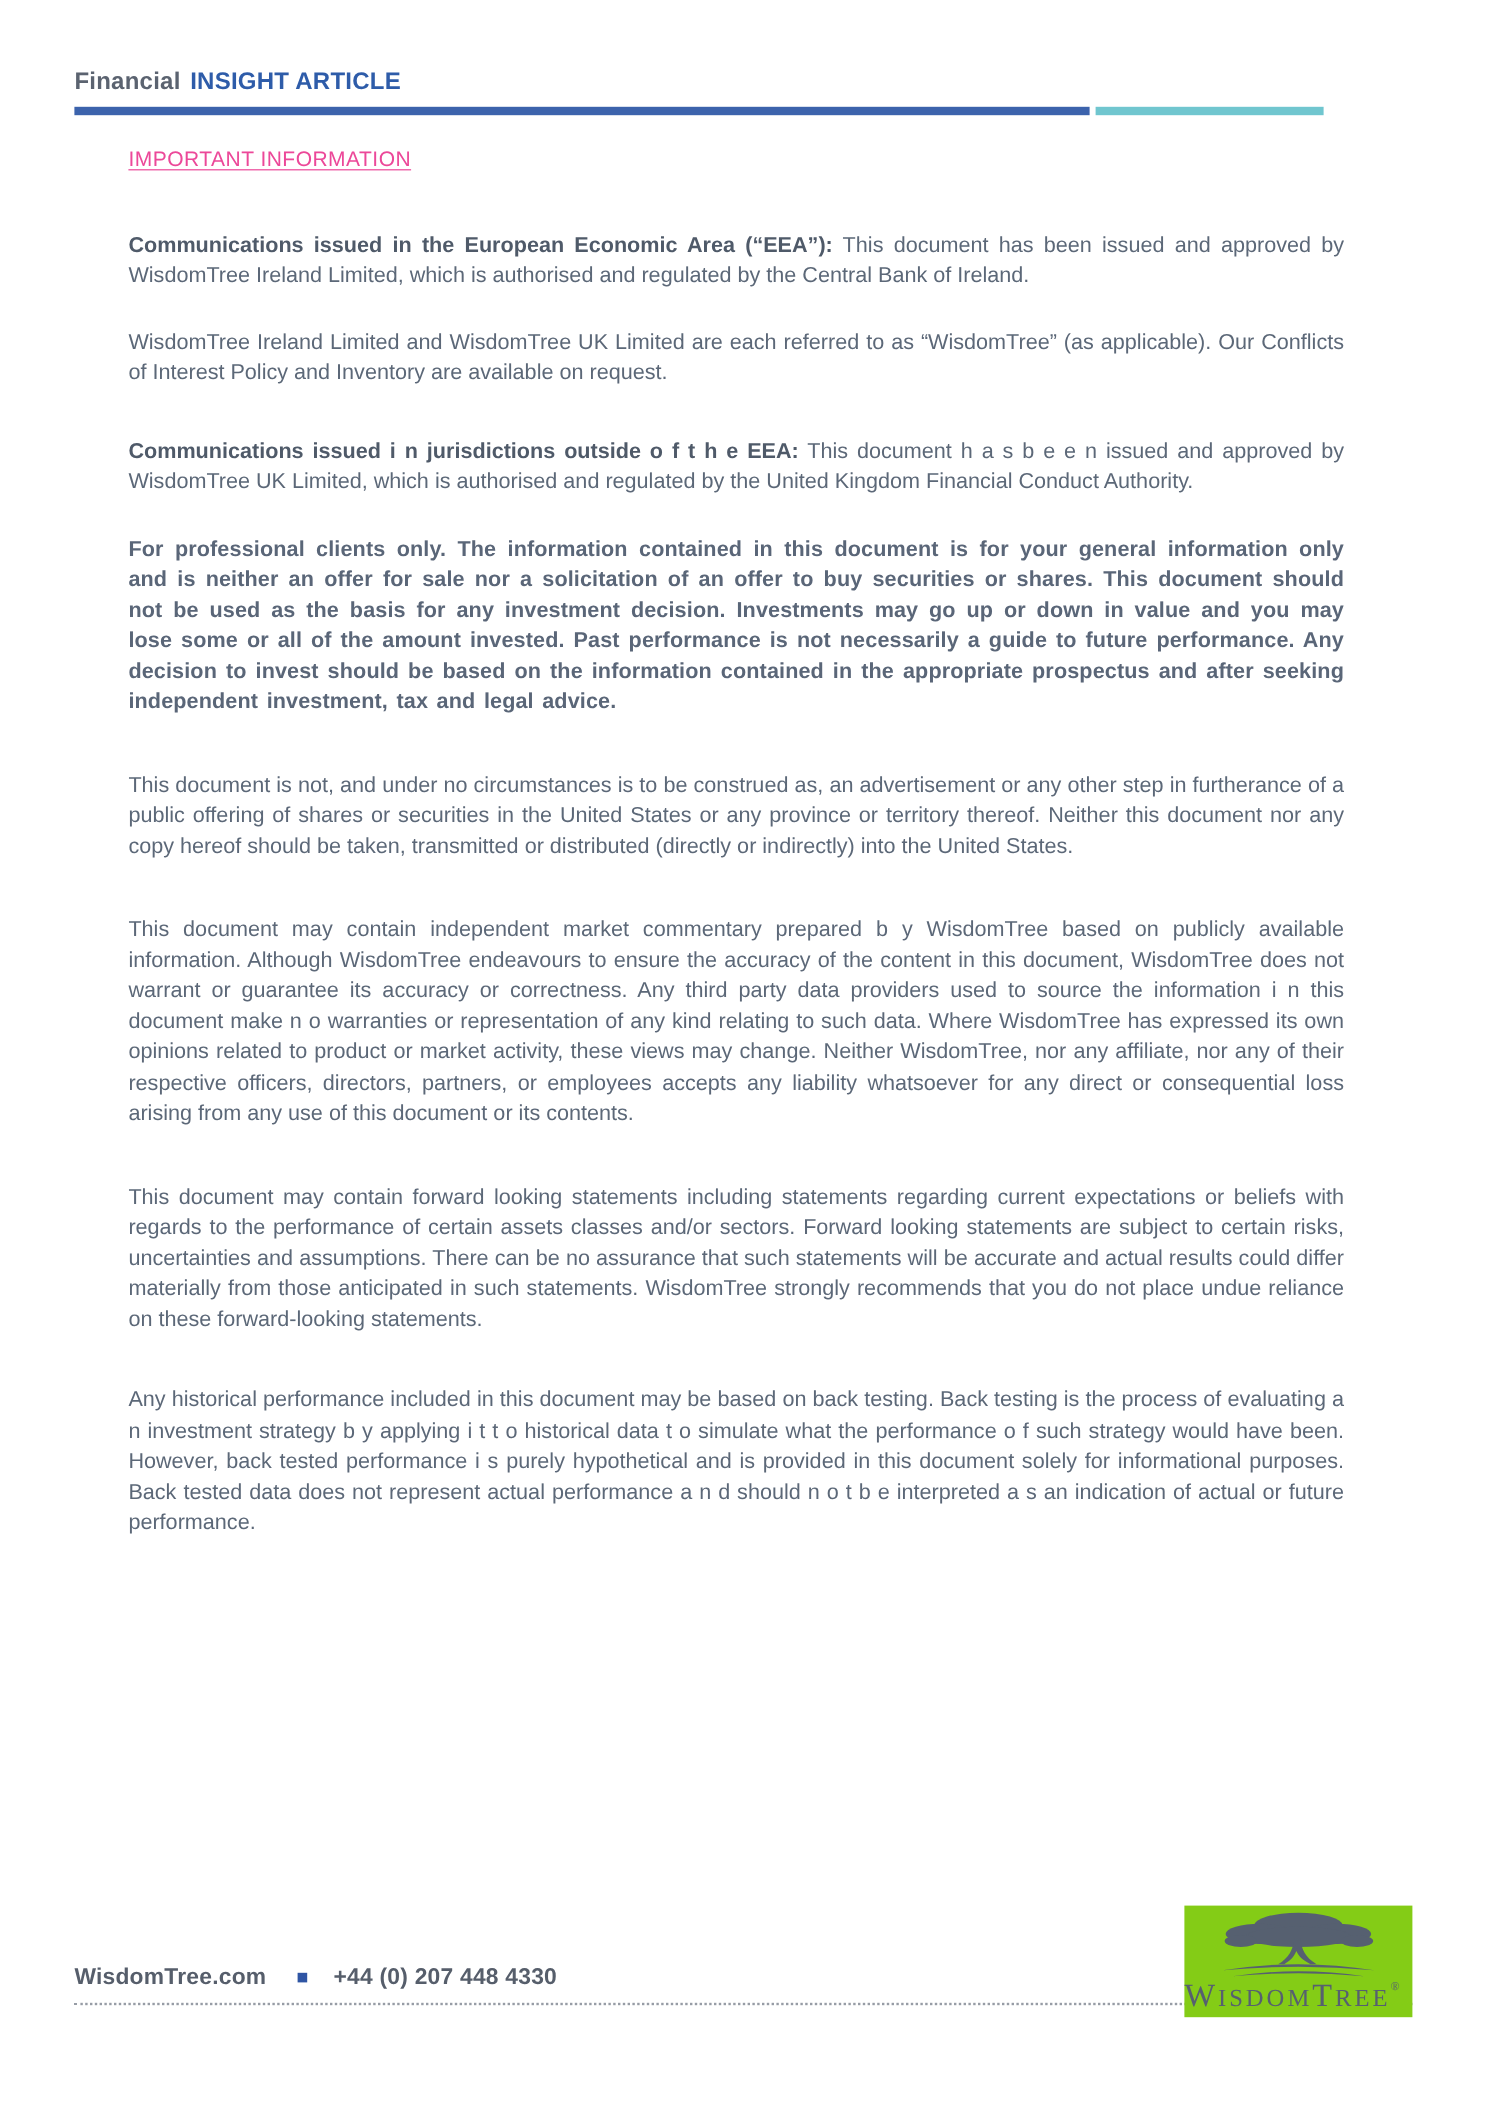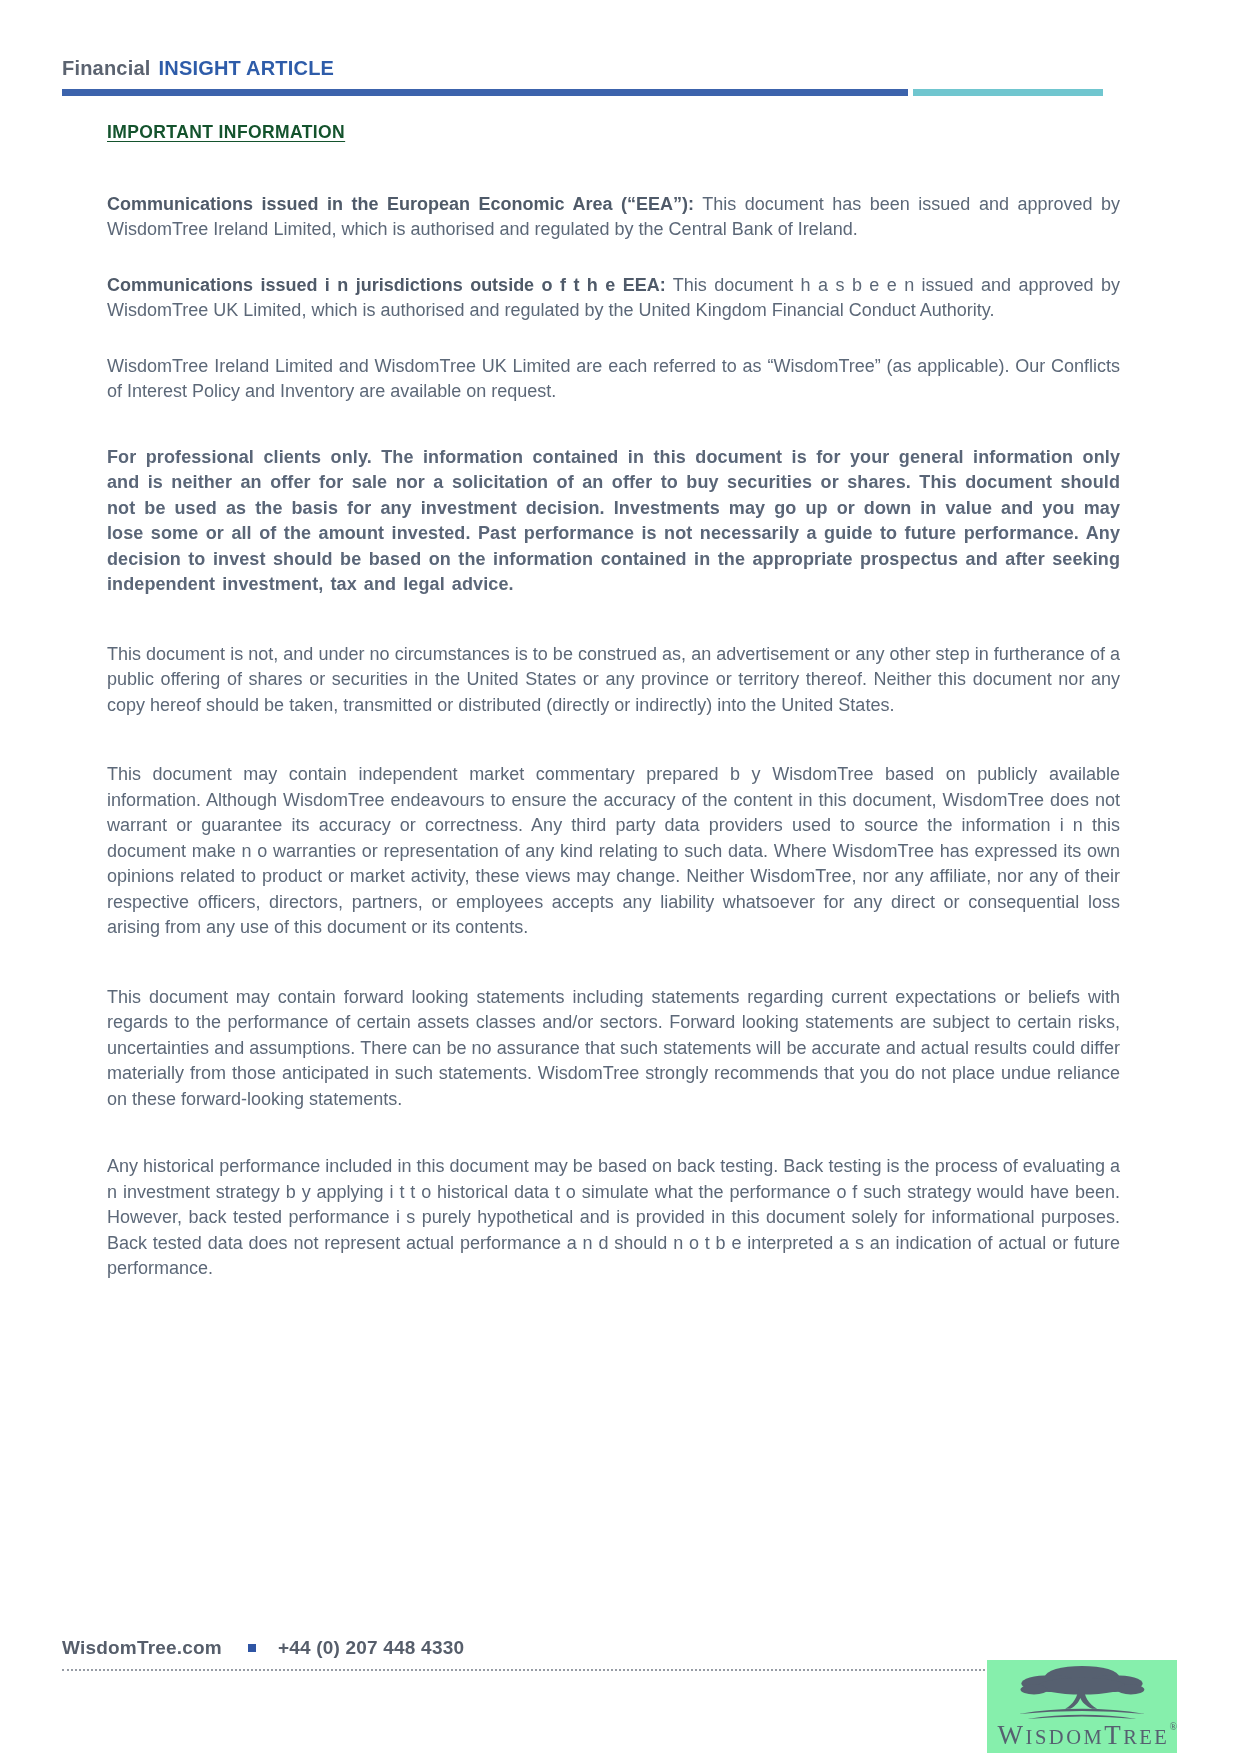--- a/index.html
+++ b/index.html
@@ -47,22 +47,22 @@
     position: absolute;
     left: 107px;
     top: 120px;
     width: 1013px;
     color: #5c6878;
     font-size: 18px;
     line-height: 25.5px;
   }
   .doc-title {
     font-size: 17.5px;
-    font-weight: bold;
-    color: #14532d;
+    font-weight: normal;
+    color: #ec4899;
     letter-spacing: 0.4px;
     text-decoration: underline;
     text-underline-offset: 3px;
     margin: 0 0 46px 0;
   }
   .para { text-align: justify; margin: 0 0 30px 0; }
   .para .lead { font-weight: bold; color: #4f5a69; }
   .mb-lg { margin-bottom: 40px; }
   .mb-xs { margin-bottom: 10px; }
   .mb-xl { margin-bottom: 42px; margin-top: 44px; }
@@ -97,25 +97,25 @@
     position: absolute;
     left: 62px;
     right: 62px;
     top: 1669px;
     border-top: 2px dotted #979ca5;
     height: 0;
   }
   .logo {
     position: absolute;
     right: 62px;
-    top: 1660px;
+    top: 1588px;
     width: 190px;
-    text-align: right;
+    text-align: left;
     color: #566070;
-    background: #86efac;
+    background: #84cc16;
     padding-bottom: 4px;
     z-index: 2;
   }
   .logo svg { display: block; margin: 0 auto; }
   .wordmark {
     font-family: "Liberation Serif", serif;
     letter-spacing: 2.5px;
     white-space: nowrap;
     line-height: 1;
     margin-top: -2px;
@@ -133,23 +133,23 @@
     <span class="brand">Financial</span><span class="edition">INSIGHT ARTICLE</span>
   </div>
   <div class="rule-blue"></div>
   <div class="rule-teal"></div>
 
   <div class="content">
     <div class="doc-title">IMPORTANT INFORMATION</div>
 
     <p class="para"><span class="lead">Communications issued in the European Economic Area (“EEA”):</span><span> This document has been issued and approved by WisdomTree Ireland Limited, which is authorised and regulated by the Central Bank of Ireland.</span></p>
 
+    <p class="para mb-lg"><span>WisdomTree Ireland Limited and WisdomTree UK Limited are each referred to as “WisdomTree” (as applicable). Our Conflicts of Interest Policy and Inventory are available on request.</span></p>
+
     <p class="para"><span class="lead">Communications issued i n jurisdictions outside o f t h e EEA:</span><span> This document h a s b e e n issued and approved by WisdomTree UK Limited, which is authorised and regulated by the United Kingdom Financial Conduct Authority.</span></p>
-
-    <p class="para mb-lg"><span>WisdomTree Ireland Limited and WisdomTree UK Limited are each referred to as “WisdomTree” (as applicable). Our Conflicts of Interest Policy and Inventory are available on request.</span></p>
 
     <p class="para para-strong mb-xs"><span>For professional clients only. The information contained in this document is for your general information only and is neither an offer for sale nor a solicitation of an offer to buy securities or shares. This document should not be used as the basis for any investment decision. Investments may go up or down in value and you may lose some or all of the amount invested. Past performance is not necessarily a guide to future performance. Any decision to invest should be based on the information contained in the appropriate prospectus and after seeking independent investment, tax and legal advice.</span></p>
 
     <p class="para mb-xl"><span>This document is not, and under no circumstances is to be construed as, an advertisement or any other step in furtherance of a public offering of shares or securities in the United States or any province or territory thereof. Neither this document nor any copy hereof should be taken, transmitted or distributed (directly or indirectly) into the United States.</span></p>
 
     <p class="para mb-xl"><span>This document may contain independent market commentary prepared b y WisdomTree based on publicly available information. Although WisdomTree endeavours to ensure the accuracy of the content in this document, WisdomTree does not warrant or guarantee its accuracy or correctness. Any third party data providers used to source the information i n this document make n o warranties or representation of any kind relating to such data. Where WisdomTree has expressed its own opinions related to product or market activity, these views may change. Neither WisdomTree, nor any affiliate, nor any of their respective officers, directors, partners, or employees accepts any liability whatsoever for any direct or consequential loss arising from any use of this document or its contents.</span></p>
 
     <p class="para mb-xl"><span>This document may contain forward looking statements including statements regarding current expectations or beliefs with regards to the performance of certain assets classes and/or sectors. Forward looking statements are subject to certain risks, uncertainties and assumptions. There can be no assurance that such statements will be accurate and actual results could differ materially from those anticipated in such statements. WisdomTree strongly recommends that you do not place undue reliance on these forward-looking statements.</span></p>
 
     <p class="para"><span>Any historical performance included in this document may be based on back testing. Back testing is the process of evaluating a n investment strategy b y applying i t t o historical data t o simulate what the  performance o f such strategy would have been. However, back tested performance i s purely hypothetical and is provided in this document solely for informational purposes. Back tested data does not represent actual performance a n d should n o t b e interpreted a s an indication of actual or future performance.</span></p>

